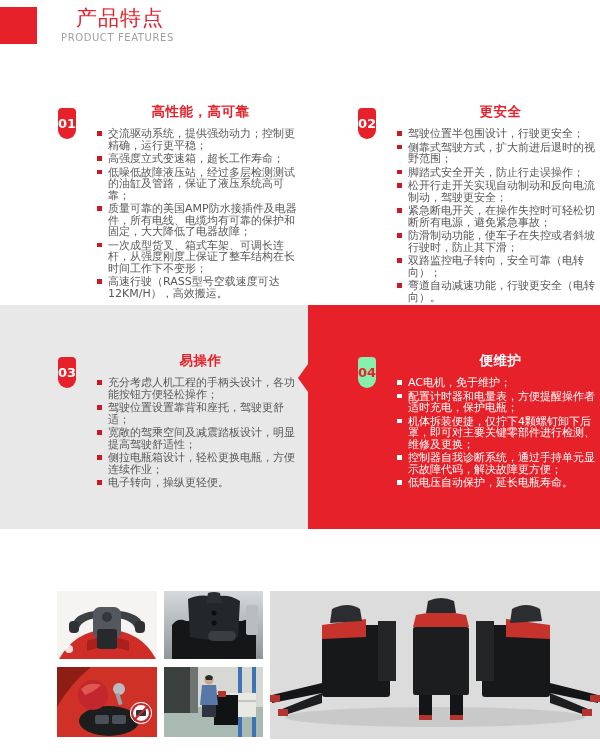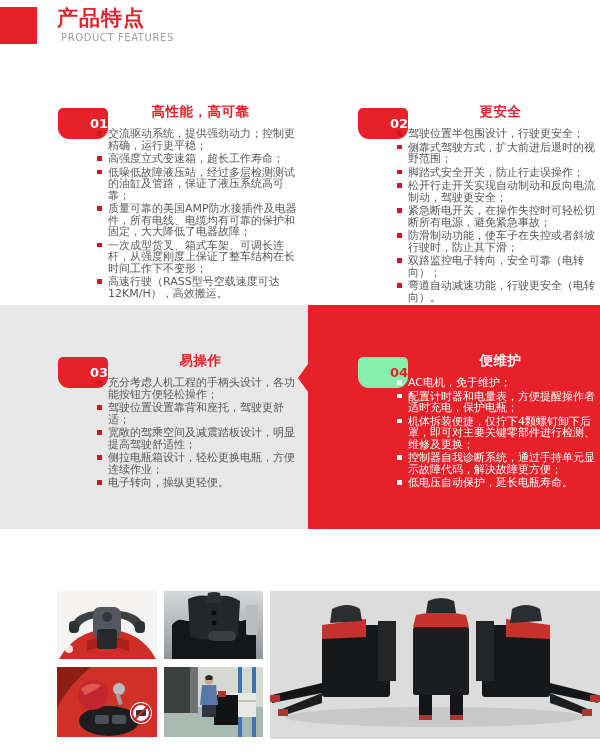--- a/index.html
+++ b/index.html
@@ -9,38 +9,37 @@
     --text:#595757;
   }
   html,body{margin:0;padding:0;background:#fff;}
   #page{
     position:relative;width:600px;height:754px;margin:0 auto;
     background:#fff;overflow:hidden;
     font-family:"DejaVu Sans","Liberation Sans",sans-serif;
   }
   
   .hdr-square{position:absolute;left:0;top:7px;width:37px;height:37px;background:var(--red);}
-  .hdr-title{position:absolute;left:57px;top:4px;font-size:21px;font-weight:bold;color:var(--red);letter-spacing:1px;}
+  .hdr-title{position:absolute;left:76px;top:4px;font-size:21px;font-weight:normal;color:var(--red);letter-spacing:1px;}
   .hdr-sub{position:absolute;left:61px;top:32px;font-size:10px;color:#9e9fa0;letter-spacing:.6px;}
   
   .gray-panel{position:absolute;left:0;top:305px;width:308px;height:224px;background:var(--gray-panel);}
   .red-panel{position:absolute;left:308px;top:305px;width:292px;height:224px;background:var(--red);}
   .red-panel .notch{
     position:absolute;left:-10px;top:59px;width:0;height:0;
     border-top:14px solid transparent;border-bottom:14px solid transparent;
     border-right:10px solid var(--red);
   }
   
   .feature{position:absolute;width:246px;z-index:2;}
   .badge{
     position:absolute;left:0;top:5px;width:18px;height:31px;
     background:var(--red);color:#fff;font-size:13px;font-weight:bold;
     display:flex;align-items:center;justify-content:center;
     border-radius:5px 5px 11px 11px;
-    padding-left:32px;
   }
   .feature .content{margin-left:39px;}
   .feature h3{margin:0 0 7px 0;font-size:13.5px;font-weight:bold;color:var(--red);letter-spacing:.5px;text-align:center;}
   .feature ul{margin:0;padding:0;list-style:none;width:206px;}
   .feature li{position:relative;padding-left:11px;margin-bottom:2px;font-size:11px;line-height:11.5px;color:var(--text);}
   .blt{position:absolute;left:0;top:3px;width:4.5px;height:4.5px;background:var(--red-dark);}
   .feature.dark .badge{background:#86efac;color:var(--red);}
   .feature.dark h3{color:#fff;}
   .feature.dark li{color:#fff;}
   .feature.dark .blt{background:#fff;}

